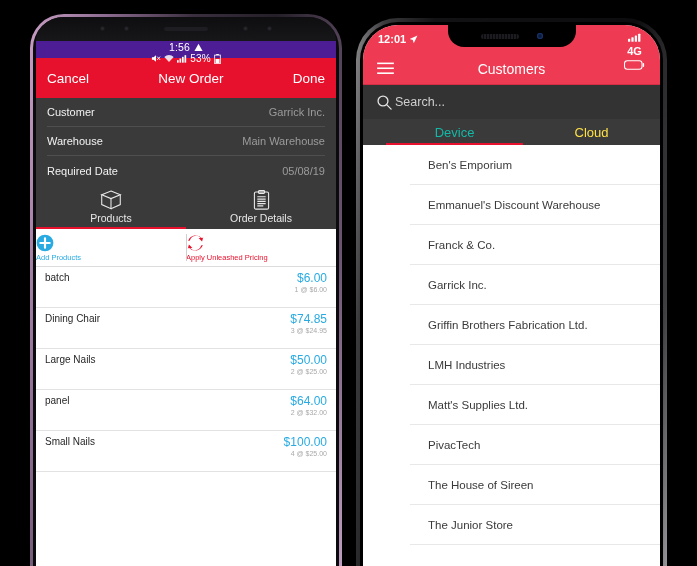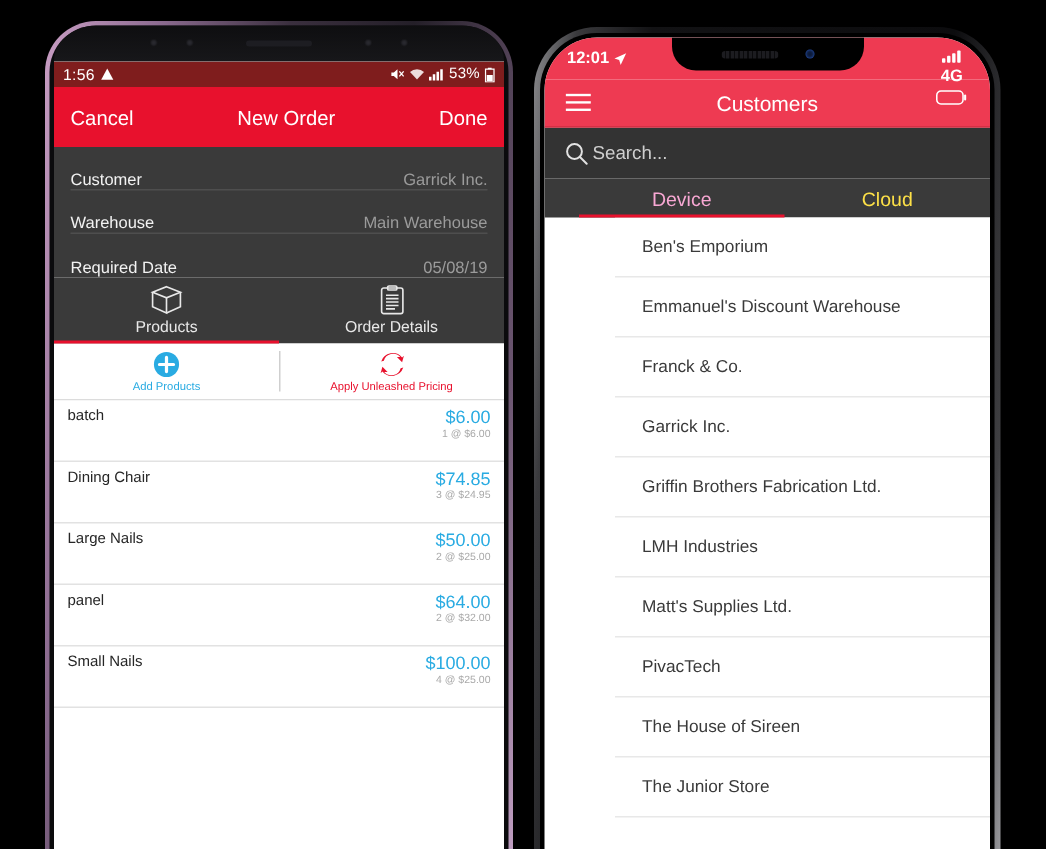--- a/index.html
+++ b/index.html
@@ -41,50 +41,50 @@
                   width: 44px; height: 4px; border-radius: 3px; background: #1d1d22; }
 
   .android-screen {
     position: relative;
     width: 100%;
     height: calc(100% - 24px);
     background: #fff;
     overflow: hidden;
   }
   .a-statusbar {
-    height: 17px; background: #7f1d1d; color: #fff;
+    height: 17px; background: #4c1d95; color: #fff;
     display: flex; align-items: center; justify-content: space-between;
-    padding: 0 6px; font-size: 10.5px; letter-spacing: .2px;
+    padding: 0 6px; font-size: 10.5px; letter-spacing: .2px; flex-direction: column;
   }
   .a-status-left { display: flex; align-items: center; gap: 4px; }
   .a-status-right { display: flex; align-items: center; gap: 3px; font-size: 10px; }
   .a-navbar {
     height: 40px; background: #E8112D; color: #fff;
     display: flex; align-items: center; justify-content: space-between;
     padding: 16px 11px; font-size: 13.5px;
   }
   .a-navtitle { font-size: 13.5px; font-weight: 400; }
   .a-form { background: #3a3a3a; padding: 0 11px; }
   .a-form-row {
-    height: 29px; display: flex; align-items: flex-end; justify-content: space-between;
+    height: 29px; display: flex; align-items: center; justify-content: space-between;
     border-bottom: 1px solid #4e4e4e; font-size: 11px;
   }
   .a-form-row:last-child { border-bottom: none; }
   .a-form-label { color: #f2f2f2; }
   .a-form-value { color: #9b9b9b; }
   .a-tabs { background: #3a3a3a; display: flex; height: 44px; }
   .a-tab { flex: 1; display: flex; flex-direction: column; align-items: center;
            justify-content: center; gap: 2px; position: relative; }
   .a-tab-label { font-size: 10.5px; color: #e8e8e8; }
   .a-tab.active::after {
     content: ""; position: absolute; bottom: 0; left: 0; right: 0;
     height: 2.5px; background: #E8112D;
   }
   .a-actions { display: flex; height: 38px; background: #fff; border-bottom: 1px solid #dcdcdc; }
-  .a-action { flex: 1; display: flex; flex-direction: column; align-items: center;
+  .a-action { flex: 1; display: flex; flex-direction: column; align-items: flex-start;
               justify-content: center; gap: 1px; position: relative; }
   .a-action + .a-action::before {
     content: ""; position: absolute; left: 0; top: 5px; bottom: 5px; width: 1px; background: #cfcfcf;
   }
   .a-action-label { font-size: 7.5px; }
   .a-action-label.blue { color: #29ABE2; }
   .a-action-label.red { color: #E8112D; }
   .a-list { background: #fff; }
   .a-list-row {
     height: 41px; padding: 4px 9px 0 9px;
@@ -141,21 +141,21 @@
     font-size: 14px; font-weight: 400; pointer-events: none;
   }
   .i-search {
     height: 34px; background: #333333; display: flex; align-items: center;
     gap: 3px; padding: 0 14px;
   }
   .i-search-placeholder { color: #cfcfcf; font-size: 12.5px; }
   .i-tabs { height: 26px; background: #3a3a3a; display: flex; }
   .i-tab { flex: 1; display: flex; align-items: center; justify-content: center;
            position: relative; font-size: 13px; }
-  .i-tab.active { color: #f9a8d4; margin-left: 23px; }
+  .i-tab.active { color: #14b8a6; margin-left: 23px; }
   .i-tab.inactive { color: #fde047; }
   .i-tab.active::after { content: ""; position: absolute; bottom: 0; left: 0; right: 0;
                          height: 2.5px; background: #E8112D; }
   .i-list { background: #fff; margin-left: 47px; }
   .i-list-row {
     height: 40px; display: flex; align-items: center; padding: 0 18px;
     border-bottom: 1px solid #e8e8e8; font-size: 11.5px; color: #3a3a3a;
   }
   svg { display: block; }
 </style>

